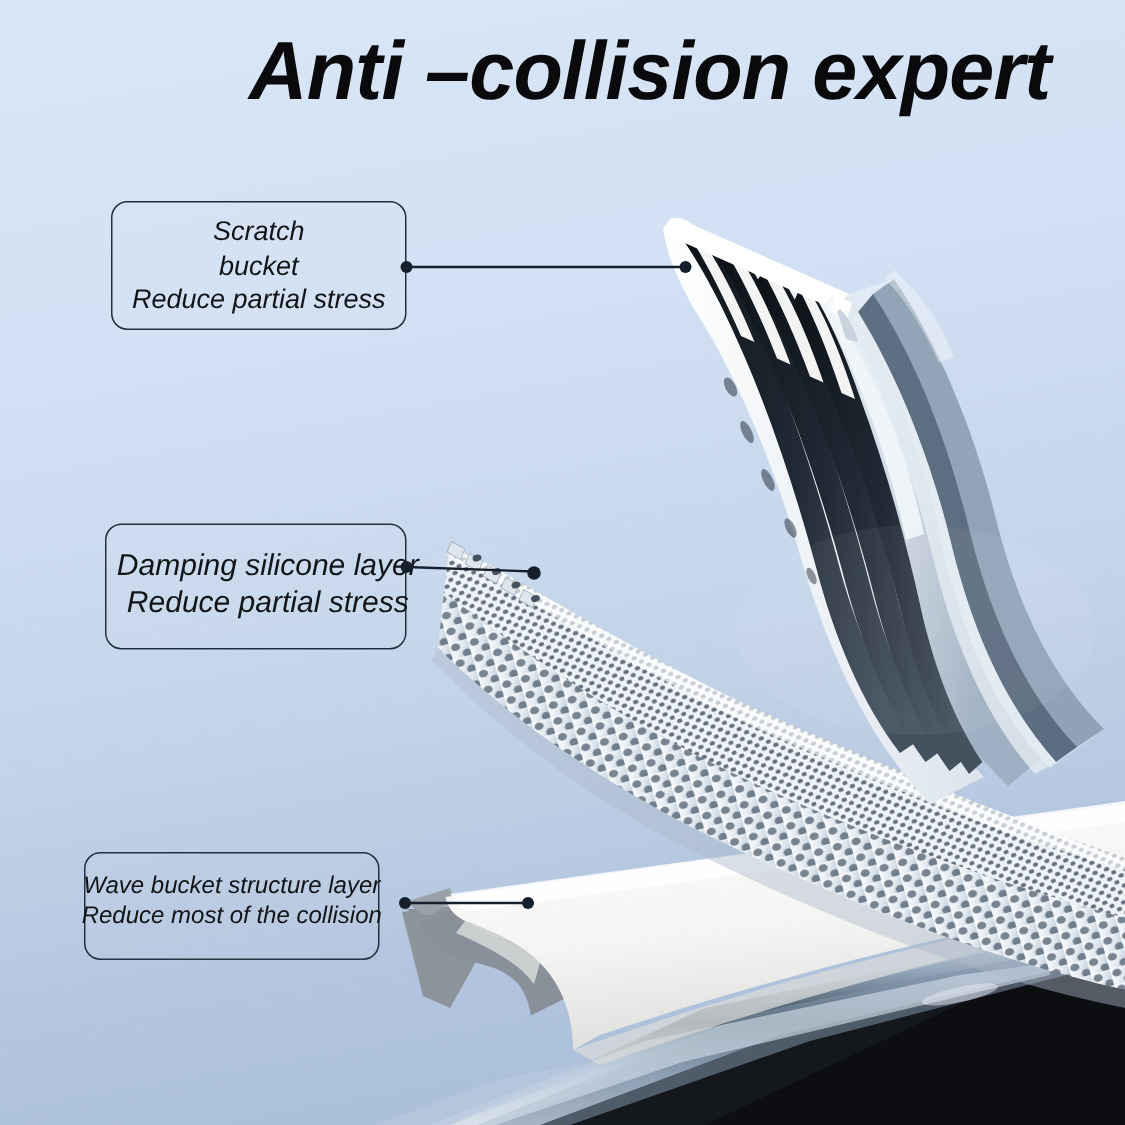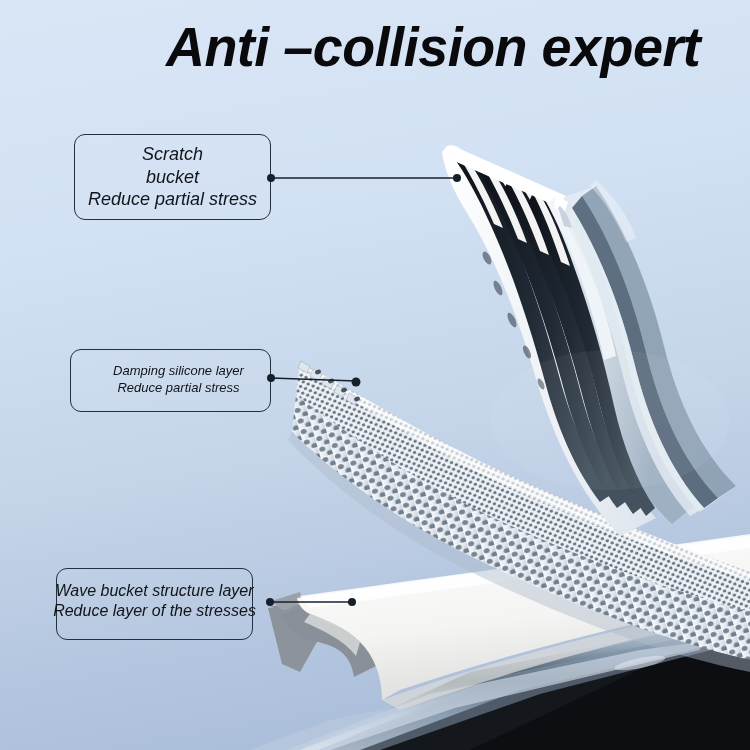--- a/index.html
+++ b/index.html
@@ -62,22 +62,22 @@
     left: 74px;
     top: 134px;
     width: 197px;
     height: 86px;
     font-size: 18px;
   }
   #callout-2 {
     left: 70px;
     top: 349px;
     width: 201px;
-    height: 63px;
-    font-size: 13px;
+    height: 84px;
+    font-size: 20px;
     padding-bottom: 2px;
     padding-left: 16px;
   }
   #callout-3 {
     left: 56px;
     top: 568px;
     width: 197px;
     height: 72px;
     font-size: 16px;
     justify-content: flex-start;
@@ -295,21 +295,21 @@
     <span>Reduce partial stress</span>
   </div>
 
   <div class="callout" id="callout-2">
     <span>Damping silicone layer</span>
     <span>Reduce partial stress</span>
   </div>
 
   <div class="callout" id="callout-3">
     <span>Wave bucket structure layer</span>
-    <span>Reduce layer of the stresses</span>
+    <span>Reduce most of the collision</span>
   </div>
 
   <svg id="linesvg" viewBox="0 0 750 750">
     <g>
       <line class="leader" x1="271" y1="178" x2="457" y2="178"></line>
       <circle class="dot" cx="271" cy="178" r="4"></circle>
       <circle class="dot" cx="457" cy="178" r="4"></circle>
     </g>
     <g>
       <line class="leader" x1="271" y1="378" x2="356" y2="381"></line>

